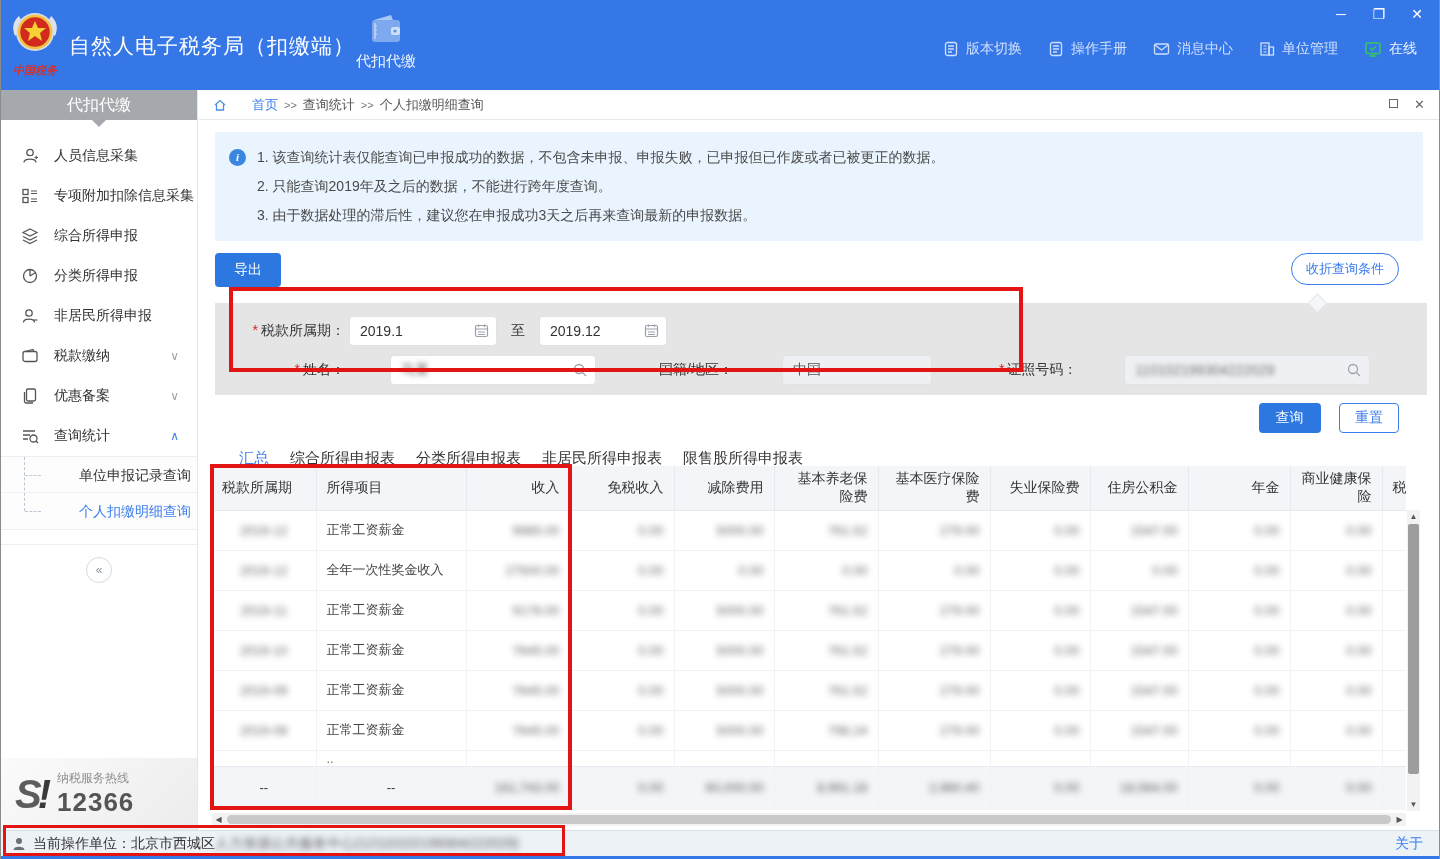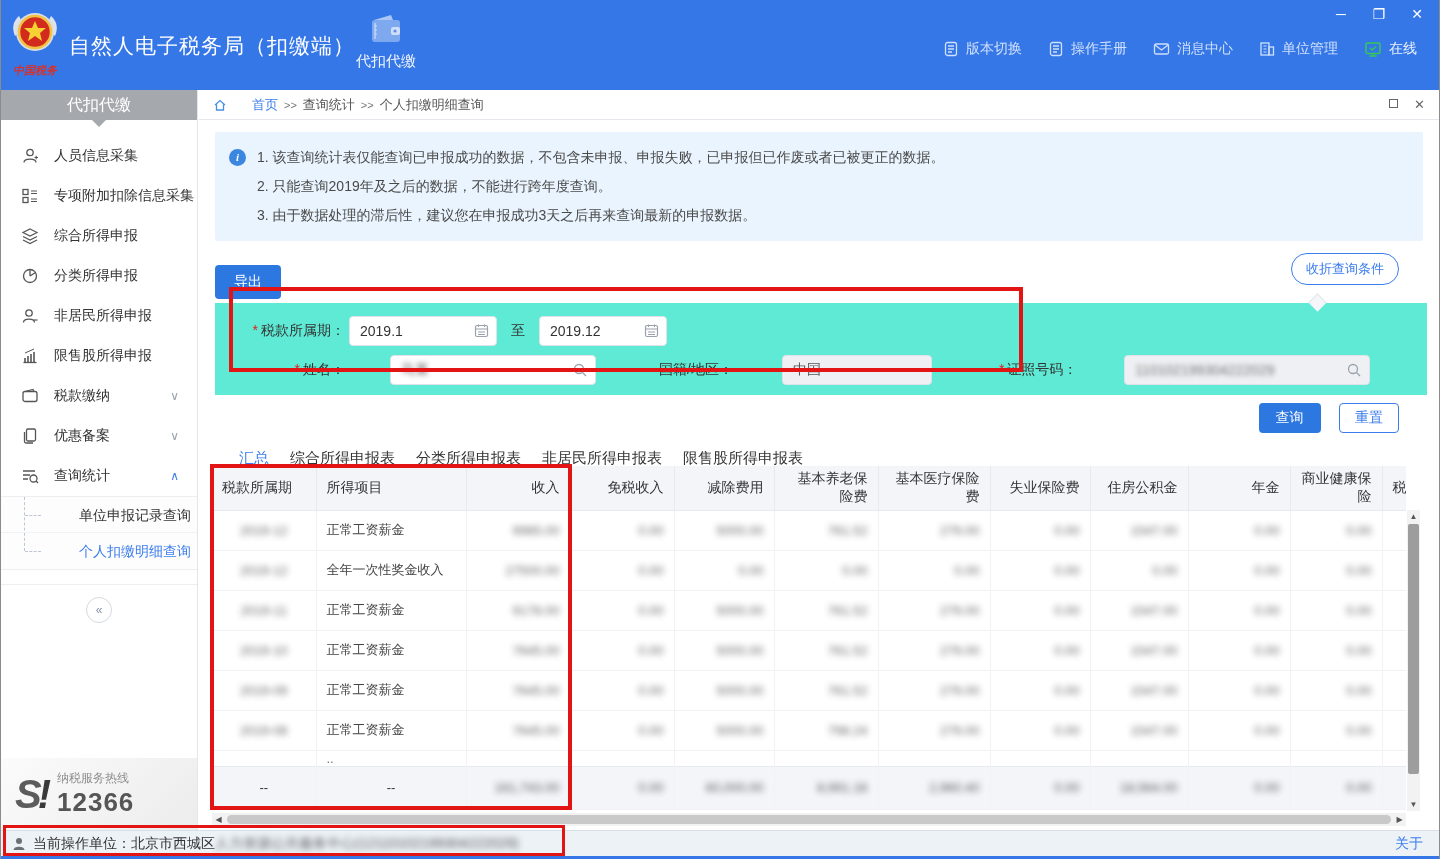--- a/index.html
+++ b/index.html
@@ -52,25 +52,25 @@
   .crumb-right { margin-left:auto; display:flex; gap:16px; color:#666; }
   .crumb-right span { cursor:pointer; font-size:13px; }
   .sq { display:inline-block; width:9px; height:9px; border:1.5px solid #666; }
 
   .notice { margin:12px 16px 0 16px; background:#eaf4fe; padding:11px 14px 11px 14px; font-size:14px; color:#4a4a4a; border-radius:2px; }
   .notice .line { position:relative; line-height:29px; padding-left:28px; }
   .info-ic { position:absolute; left:0; top:6px; width:17px; height:17px; border-radius:50%; background:#3b87e0; color:#fff;
              font-size:11px; font-style:italic; font-weight:bold; text-align:center; line-height:17px; font-family:"Liberation Serif",serif; }
 
   .toolbar { margin:12px 16px 0 16px; height:40px; position:relative; }
-  .btn-primary { background:#2d77e0; color:#fff; border:none; border-radius:4px; font-size:14px; padding:8px 19px; cursor:pointer; font-family:inherit;margin-top:12px; }
+  .btn-primary { background:#2d77e0; color:#fff; border:none; border-radius:4px; font-size:14px; padding:8px 19px; cursor:pointer; font-family:inherit; }
   .btn-toggle { position:absolute; right:24px; top:0; background:#fff; border:1px solid #3b7ded; color:#3b7ded; border-radius:16px;
                 font-size:13px; padding:6px 14px; cursor:pointer; font-family:inherit; }
 
-  .query-panel { position:relative; margin:10px 12px 0 16px; height:92px; background:#5eead4;text-decoration:underline; }
+  .query-panel { position:relative; margin:10px 12px 0 16px; height:92px; background:#e5e5e5;text-decoration:underline; }
   .panel-caret { position:absolute; top:-7px; right:103px; width:13px; height:13px; background:#f4f6f9; transform:rotate(45deg);
                  border-left:1px solid #e2e6ec; border-top:1px solid #e2e6ec; }
   .f-row { position:absolute; left:0; right:0; display:flex; align-items:center; }
   .f-row1 { top:13px; } .f-row2 { top:52px;gap:41px; }
   .f-label { font-size:14px; color:#333; text-align:right; }
   .req { color:#e02020; margin-right:3px; font-size:14px; }
   .inp { position:relative; background:#fff; border:1px solid #dfe3e9; border-radius:4px; height:30px; display:flex; align-items:center; padding:0 16px 0 10px; font-size:14px; color:#333; }
   .inp.dis { background:#eef0f3; color:#555; }
   .inp .tail-ic { position:absolute; right:7px; top:6px; }
   .blur { filter:blur(3px); opacity:.8; }
@@ -231,28 +231,20 @@
 
       <div class="side-item">
         <svg width="18" height="18" viewBox="0 0 18 18">
           <circle cx="8" cy="6" r="3.2" fill="none" stroke="#555" stroke-width="1.3"></circle>
           <path d="M2.5 15.5 c0-4.5 11-4.5 11 0" fill="none" stroke="#555" stroke-width="1.3"></path>
           <path d="M12.5 13 h4" stroke="#555" stroke-width="1.2"></path>
         </svg>
         <span>非居民所得申报</span>
       </div>
 
-      <div class="side-item">
-        <svg width="18" height="18" viewBox="0 0 18 18">
-          <path d="M2.5 15.5 h13" stroke="#555" stroke-width="1.3"></path>
-          <path d="M4 15 v-4 M7 15 v-6 M10 15 v-8 M13 15 v-10" stroke="#555" stroke-width="1.6"></path>
-          <path d="M4 6 L13 2" stroke="#555" stroke-width="1" fill="none"></path>
-        </svg>
-        <span>限售股所得申报</span>
-      </div>
 
       <div class="side-item">
         <svg width="18" height="18" viewBox="0 0 18 18">
           <rect x="2" y="4.5" width="14" height="10" rx="2" fill="none" stroke="#555" stroke-width="1.3"></rect>
           <path d="M4 4.5 L12 2.5 L12.8 4.5" fill="none" stroke="#555" stroke-width="1.2"></path>
         </svg>
         <span>税款缴纳</span>
         <span class="chev">∨</span>
       </div>
 

